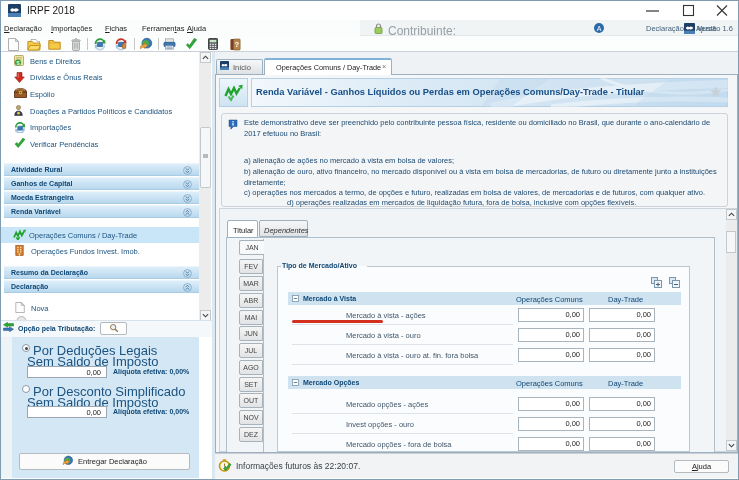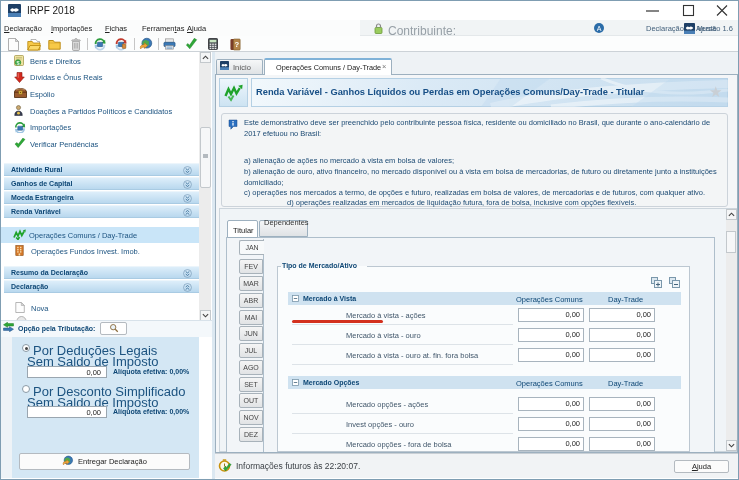--- a/index.html
+++ b/index.html
@@ -383,42 +383,42 @@
 <div class="abs" id="infobox"></div>
 <svg class="abs" style="left:228px;top:119px;" width="10" height="11" viewBox="0 0 10 11">
     <path d="M1 1 h8 v6.5 H5.5 l-2.7 2.7 v-2.7 H1z" fill="#2a6fc0" stroke="#1a4a8a" stroke-width="0.5"></path>
     <rect x="4.4" y="2" width="1.2" height="1.2" fill="#fff"></rect>
     <rect x="4.4" y="3.8" width="1.2" height="2.8" fill="#fff"></rect>
   </svg>
 <div class="abs itext" style="top:118px;">Este demonstrativo deve ser preenchido pelo contribuinte pessoa física, residente ou domiciliado no Brasil, que durante o ano-calendário de</div>
 <div class="abs itext" style="top:129px;">2017 efetuou no Brasil:</div>
 <div class="abs itext" style="top:156px;">a) alienação de ações no mercado à vista em bolsa de valores;</div>
 <div class="abs itext" style="top:167px;">b) alienação de ouro, ativo financeiro, no mercado disponível ou à vista em bolsa de mercadorias, de futuro ou diretamente junto a instituições</div>
-<div class="abs itext" style="top:178px;">domiciliado;</div>
+<div class="abs itext" style="top:178px;">diretamente;</div>
 <div class="abs itext" style="top:188px;">c) operações nos mercados a termo, de opções e futuro, realizadas em bolsa de valores, de mercadorias e de futuros, com qualquer ativo.</div>
 <div class="abs itext" style="top:198px;margin-left:43px;">d) operações realizadas em mercados de liquidação futura, fora de bolsa, inclusive com opções flexíveis.</div>
 
 <div class="abs" id="scrollpanel"></div>
 <div class="abs" id="vscroll"></div>
 <div class="abs sarrow" style="left:726px;top:209px;width:11px;">
     <svg width="7" height="7" viewBox="0 0 8 8">
       <path d="M1 5.5 l3-3 3 3" fill="none" stroke="#444" stroke-width="1.3"></path>
     </svg>
   </div>
 <div class="abs" id="vthumb"></div>
 <div class="abs sarrow" style="left:726px;top:440px;width:11px;">
     <svg width="7" height="7" viewBox="0 0 8 8">
       <path d="M1 2.5 l3 3 3-3" fill="none" stroke="#444" stroke-width="1.3"></path>
     </svg>
   </div>
 
 <div class="abs ttab" id="ttab2"></div>
 <div class="abs ttab" id="ttab1"></div>
 <div class="abs tabtext" style="left:233px;top:226px;color:#222;">Titular</div>
-<div class="abs tabtext" style="left:264px;top:218px;">Dependentes</div>
+<div class="abs tabtext" style="left:264px;top:226px;font-style:italic;">Dependentes</div>
 <div class="abs" id="tpanel"></div>
 
 <div class="abs mtab sel" style="top:240px;">JAN</div>
 <div class="abs mtab" style="top:259px;">FEV</div>
 <div class="abs mtab" style="top:276px;">MAR</div>
 <div class="abs mtab" style="top:293px;">ABR</div>
 <div class="abs mtab" style="top:310px;">MAI</div>
 <div class="abs mtab" style="top:326px;">JUN</div>
 <div class="abs mtab" style="top:343px;">JUL</div>
 <div class="abs mtab" style="top:360px;">AGO</div>

